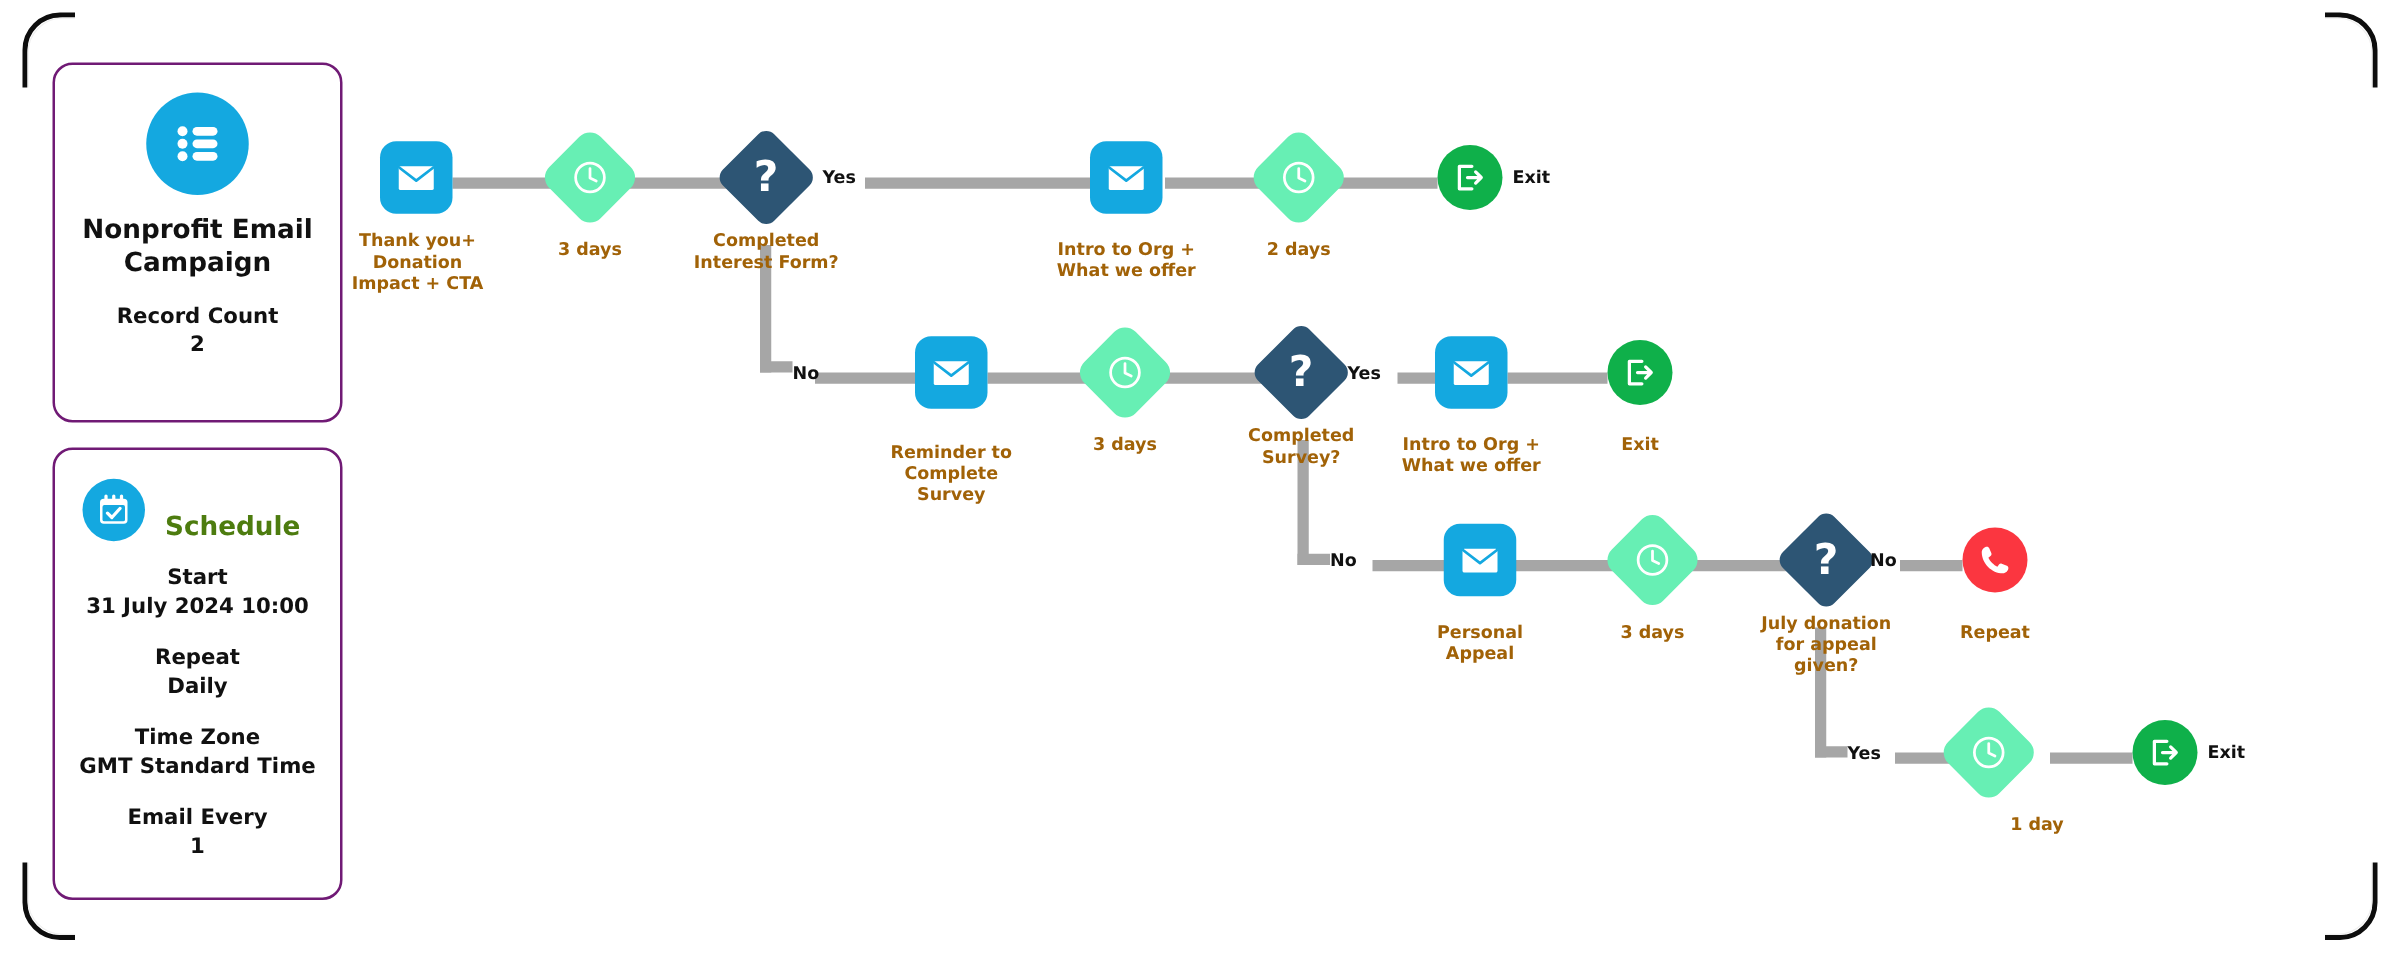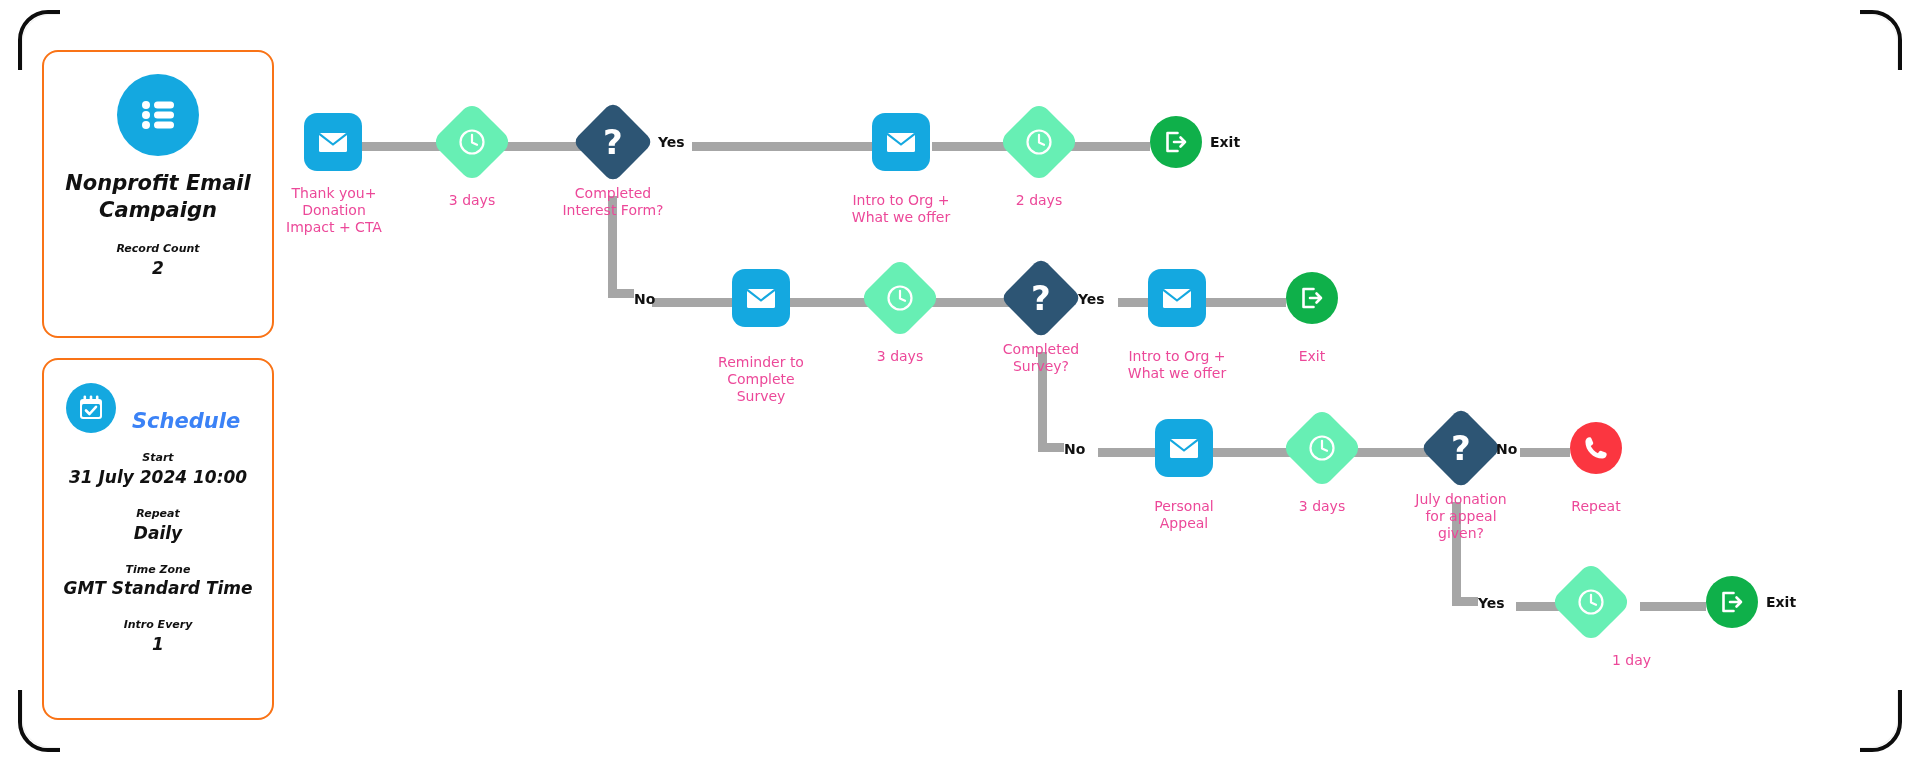--- a/index.html
+++ b/index.html
@@ -57,24 +57,23 @@
     width: 1876px; height: 734px;
     border: 1px solid #f0f0f0;
     border-radius: 28px;
     pointer-events: none;
   }
 
   
   .card {
     position: absolute;
     background: #ffffff;
-    border: 2px solid #f97316;
+    border: 2px solid #701a75;
     border-radius: 16px;
     text-align: center;
-    font-style: italic;
   }
   #campaign-card { left: 42px; top: 50px; width: 232px; height: 288px; }
   #schedule-card { left: 42px; top: 358px; width: 232px; height: 362px; }
 
   .circ-icon {
     border-radius: 50%;
     background: #14a8e0;
     display: flex;
     align-items: center;
     justify-content: center;
@@ -88,21 +87,21 @@
     font-weight: bold;
     color: #111111;
     line-height: 1.28;
     margin-top: 14px;
     padding: 0 12px;
   }
   .card-kv {
     margin-top: 18px;
   }
   .kv-label {
-    font-size: 11px;
+    font-size: 17px;
     font-weight: bold;
     color: #111111;
     line-height: 1.35;
   }
   .kv-value {
     font-size: 17px;
     font-weight: bold;
     color: #111111;
     line-height: 1.35;
   }
@@ -110,21 +109,21 @@
     display: flex;
     align-items: center;
     justify-content: flex-start;
     gap: 16px;
     padding: 22px 0 0 22px;
   }
   #schedule-icon { width: 50px; height: 50px; flex: 0 0 50px; }
   .sched-title {
     font-size: 21px;
     font-weight: bold;
-    color: #3b82f6;
+    color: #4d7c0f;
     margin-top: 27px;
   }
   .sched-body { margin-top: 10px; }
   .sched-group { margin-top: 18px; }
 
   
   .node {
     position: absolute;
     display: flex;
     align-items: center;
@@ -177,22 +176,22 @@
     position: absolute;
     border-left: 9px solid #a6a6a6;
     border-bottom: 9px solid #a6a6a6;
   }
 
   
   .node-label {
     position: absolute;
     text-align: center;
     font-size: 14px;
-    font-weight: normal;
-    color: #ec4899;
+    font-weight: bold;
+    color: #a16207;
     line-height: 1.22;
     white-space: pre-line;
   }
   .branch-label {
     position: absolute;
     font-size: 14px;
     font-weight: bold;
     color: #111111;
   }
   .side-label {
@@ -253,21 +252,21 @@
       </div>
       <div class="sched-group">
         <div class="kv-label">Repeat</div>
         <div class="kv-value">Daily</div>
       </div>
       <div class="sched-group">
         <div class="kv-label">Time Zone</div>
         <div class="kv-value">GMT Standard Time</div>
       </div>
       <div class="sched-group">
-        <div class="kv-label">Intro Every</div>
+        <div class="kv-label">Email Every</div>
         <div class="kv-value">1</div>
       </div>
     </div>
   </div>
 
   <div class="conn-h" style="left:362px; top:142px; width:80px;"></div>
   <div class="conn-h" style="left:502px; top:142px; width:82px;"></div>
   <div class="conn-h" style="left:692px; top:142px; width:180px;"></div>
   <div class="conn-h" style="left:932px; top:142px; width:78px;"></div>
   <div class="conn-h" style="left:1068px; top:142px; width:82px;"></div>

